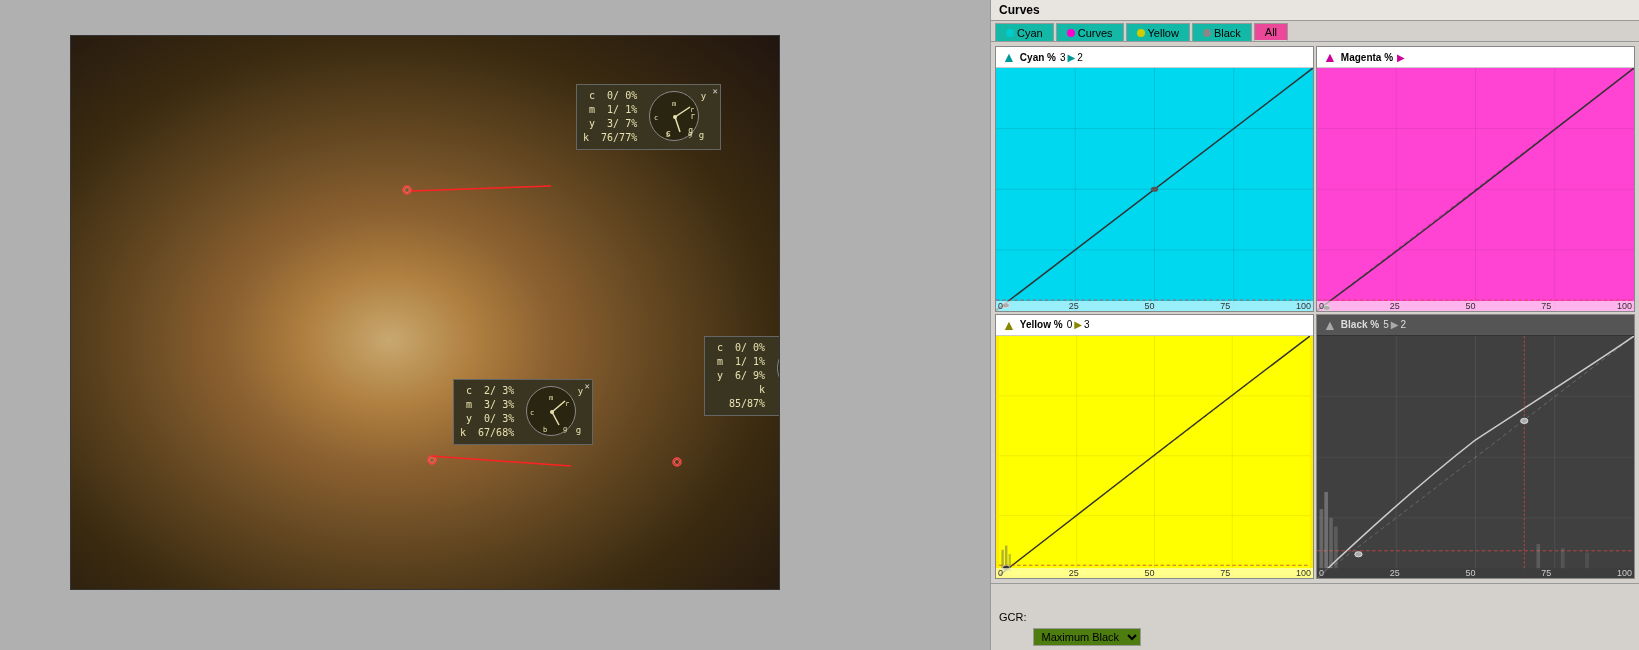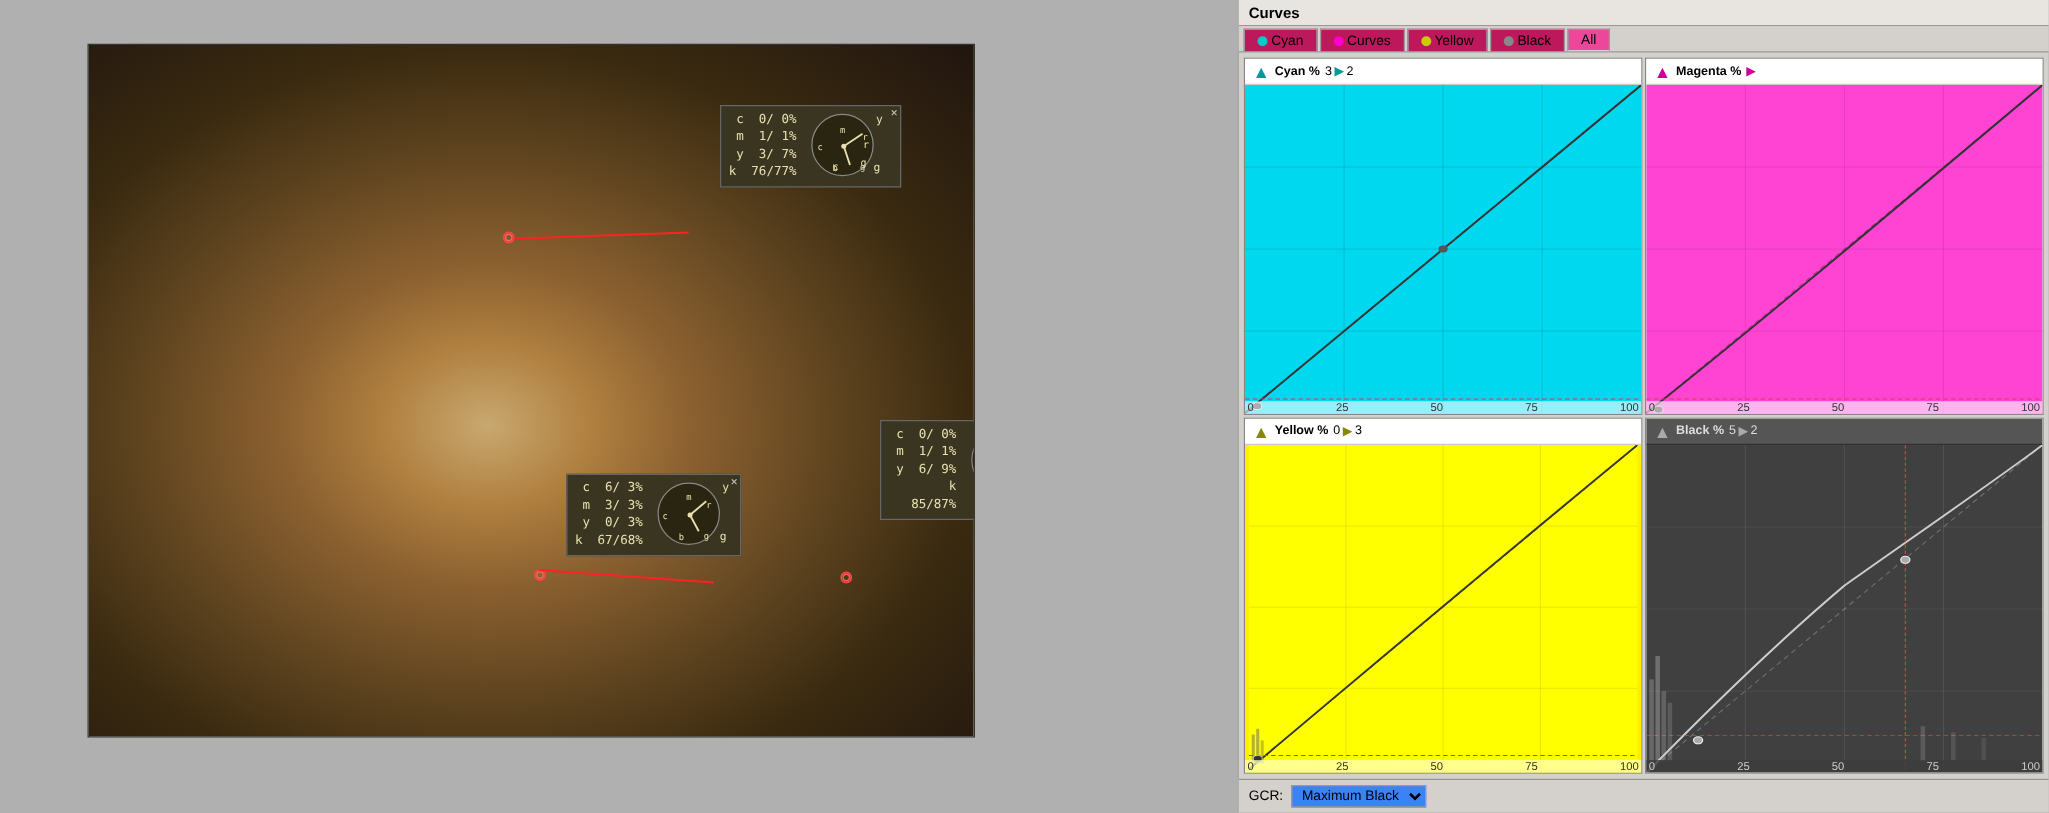--- a/index.html
+++ b/index.html
@@ -150,21 +150,21 @@
       background: #d4d0cc;
       border-bottom: 1px solid #999;
       padding: 2px 4px 0;
       gap: 2px;
     }
 
     .tab {
       padding: 2px 10px;
       border: 1px solid #999;
       border-bottom: none;
-      background: #be185d;
+      background: #14b8a6;
       cursor: pointer;
       font-size: 11px;
       display: flex;
       align-items: center;
       gap: 3px;
     }
 
     .tab.active {
       background: #ec4899;
       border-bottom: 1px solid #d4d0cc;
@@ -252,23 +252,24 @@
       display: flex;
       align-items: center;
       gap: 6px;
       border-top: 1px solid #999;
       background: #d4d0cc;
       font-size: 11px;
     }
 
     .gcr-select {
       border: 1px solid #999;
-      background: #3b82f6;
+      background: #4d7c0f;
       padding: 1px 4px;
       font-size: 11px;
+      margin-top: 40px;
     }
   </style>
 </head>
 <body>
 
 <div id="image-panel">
   <div id="main-image">
 
     <div id="lion-bg">
 
@@ -329,21 +330,21 @@
             <div style="position:absolute;top:2px;right:-2px;font-size:9px;color:#e8e0b0;">y</div>
             <div style="position:absolute;bottom:4px;right:0px;font-size:9px;color:#e8e0b0;">g</div>
           </div>
         </div>
       </div>
 
       <div class="info-popup" style="top: 343px; left: 382px; min-width: 140px;">
         <span class="close-btn">✕</span>
         <div class="popup-content">
           <div class="popup-values">
-            <div>c &nbsp;<span>6/ 3%</span></div>
+            <div>c &nbsp;<span>2/ 3%</span></div>
             <div>m &nbsp;<span>3/ 3%</span></div>
             <div>y &nbsp;<span>0/ 3%</span></div>
             <div>k &nbsp;<span>67/68%</span></div>
           </div>
           <div style="position:relative; width:55px; height:55px; margin-left: 8px;">
             <div class="popup-clock" style="width:50px;height:50px;">
               <svg width="50" height="50" style="position:absolute;top:0;left:0;">
                 <line x1="25" y1="25" x2="38" y2="14" stroke="#e8e0b0" stroke-width="1.5"></line>
                 <line x1="25" y1="25" x2="32" y2="38" stroke="#e8e0b0" stroke-width="1.5"></line>
                 <circle cx="25" cy="25" r="2" fill="#e8e0b0"></circle>

